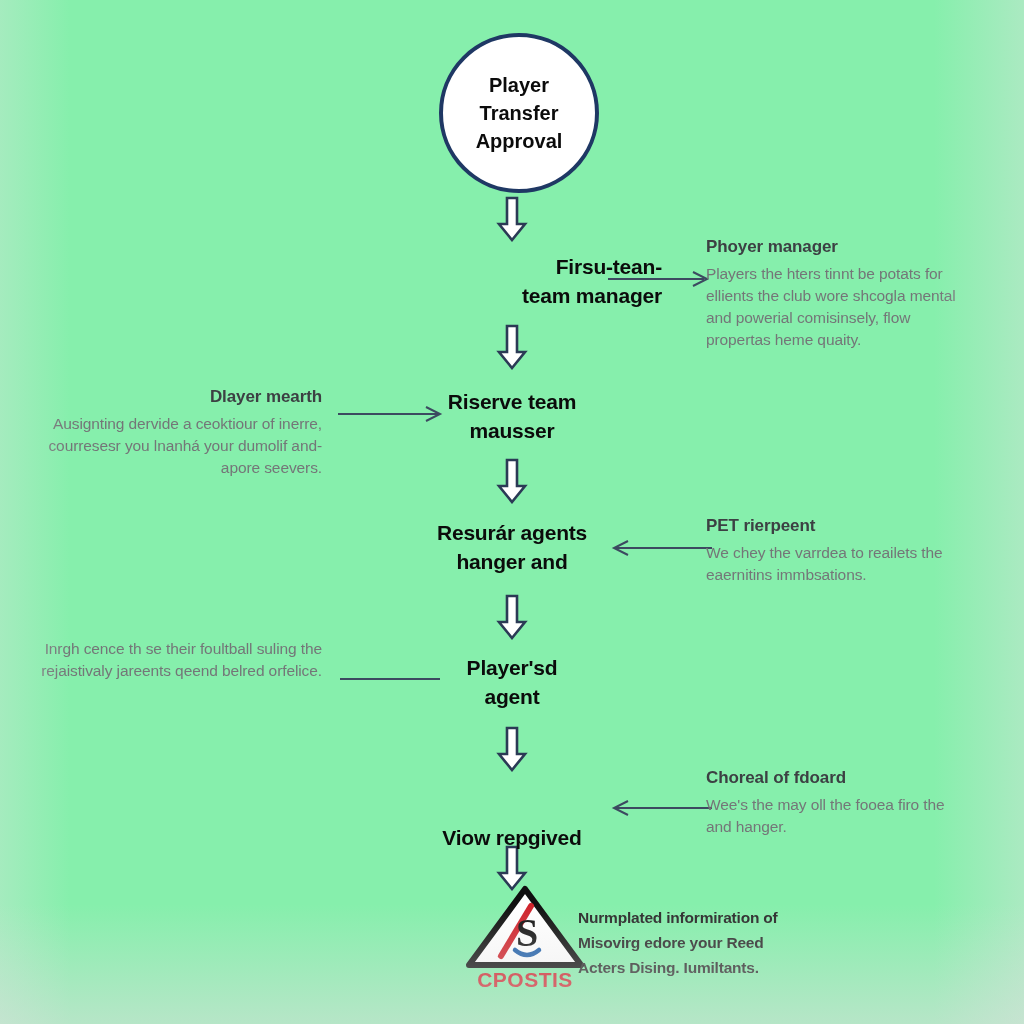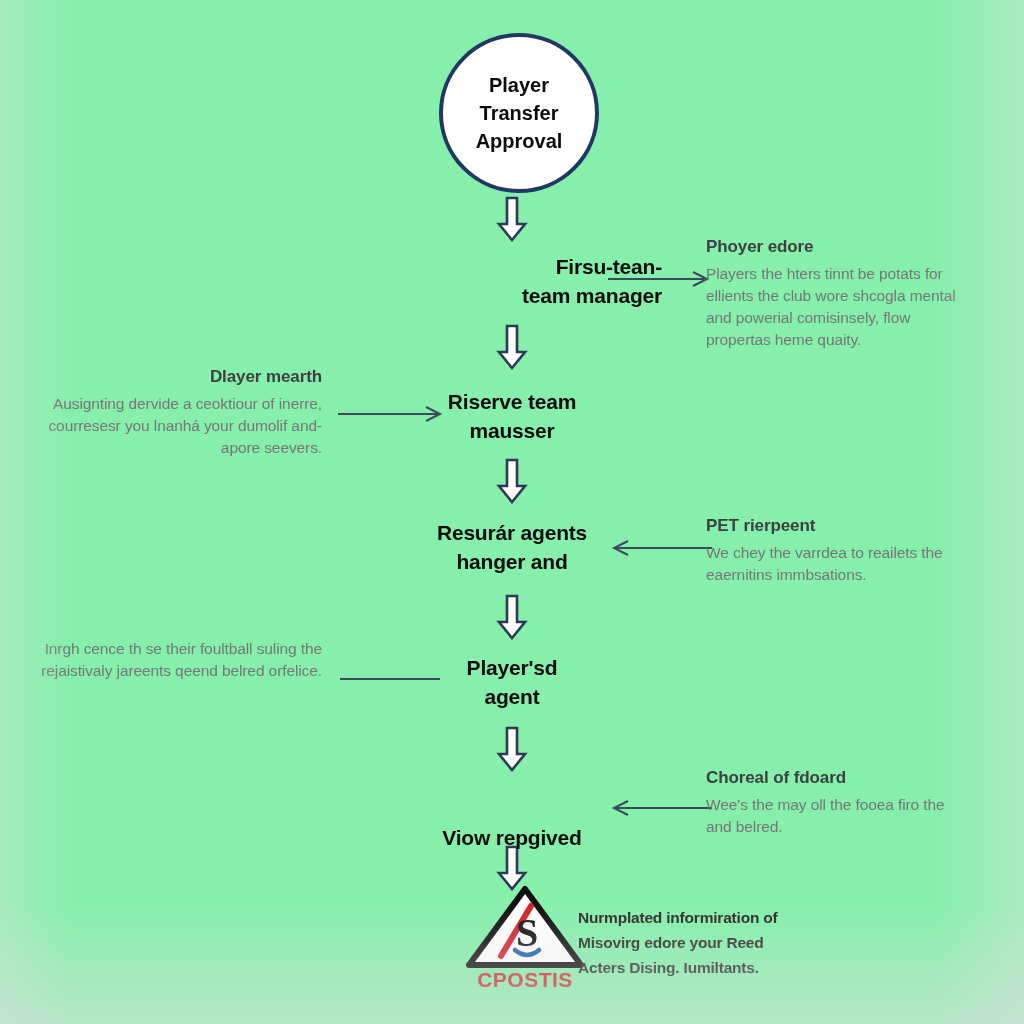--- a/index.html
+++ b/index.html
@@ -211,30 +211,30 @@
   <svg class="hconn" style="left:340px; top:668px; width:100px;" viewBox="0 0 100 22">
     <line x1="0" y1="11" x2="100" y2="11" stroke="#3c4a60" stroke-width="2"></line>
   </svg>
 
   <svg class="hconn" style="left:608px; top:797px; width:104px;" viewBox="0 0 104 22">
     <line x1="8" y1="11" x2="104" y2="11" stroke="#3c4a60" stroke-width="2"></line>
     <polyline points="20,4 6,11 20,18" fill="none" stroke="#3c4a60" stroke-width="2"></polyline>
   </svg>
 
   <div class="ann ann-right" style="left:706px; top:235px; width:300px;">
-    <div class="ann-title">Phoyer edore</div>
+    <div class="ann-title">Phoyer manager</div>
     <div class="ann-body">
       <div>Players the hters tinnt be potats for</div>
       <div>ellients the club wore shcogla mental</div>
       <div>and powerial comisinsely, flow</div>
       <div>propertas heme quaity.</div>
     </div>
   </div>
 
-  <div class="ann ann-left" style="left:12px; top:365px; width:310px;">
+  <div class="ann ann-left" style="left:12px; top:385px; width:310px;">
     <div class="ann-title">Dlayer mearth</div>
     <div class="ann-body">
       <div>Ausignting dervide a ceoktiour of inerre,</div>
       <div>courresesr you lnanhá your dumolif and-</div>
       <div>apore seevers.</div>
     </div>
   </div>
 
   <div class="ann ann-right" style="left:706px; top:514px; width:300px;">
     <div class="ann-title">PET rierpeent</div>
@@ -248,21 +248,21 @@
     <div class="ann-body">
       <div>Inrgh cence th se their foultball suling the</div>
       <div>rejaistivaly jareents qeend belred orfelice.</div>
     </div>
   </div>
 
   <div class="ann ann-right" style="left:706px; top:766px; width:300px;">
     <div class="ann-title">Choreal of fdoard</div>
     <div class="ann-body">
       <div>Wee's the may oll the fooea firo the</div>
-      <div>and belred.</div>
+      <div>and hanger.</div>
     </div>
   </div>
 
   <div class="warn-wrap" style="left:463px; top:884px; width:124px;">
     <svg width="124" height="86" viewBox="0 0 124 86">
       <polygon points="62,5 118,81 6,81" fill="#ffffff" stroke="#101010" stroke-width="6" stroke-linejoin="round"></polygon>
       <line x1="38" y1="72" x2="68" y2="22" stroke="#d0232b" stroke-width="6" stroke-linecap="round"></line>
       <text x="64" y="62" font-family="'Liberation Serif', serif" font-size="40" font-weight="bold" fill="#131313" text-anchor="middle">S</text>
       <path d="M52 66 q12 10 24 0" fill="none" stroke="#1f5fa9" stroke-width="4.5" stroke-linecap="round"></path>
     </svg>

